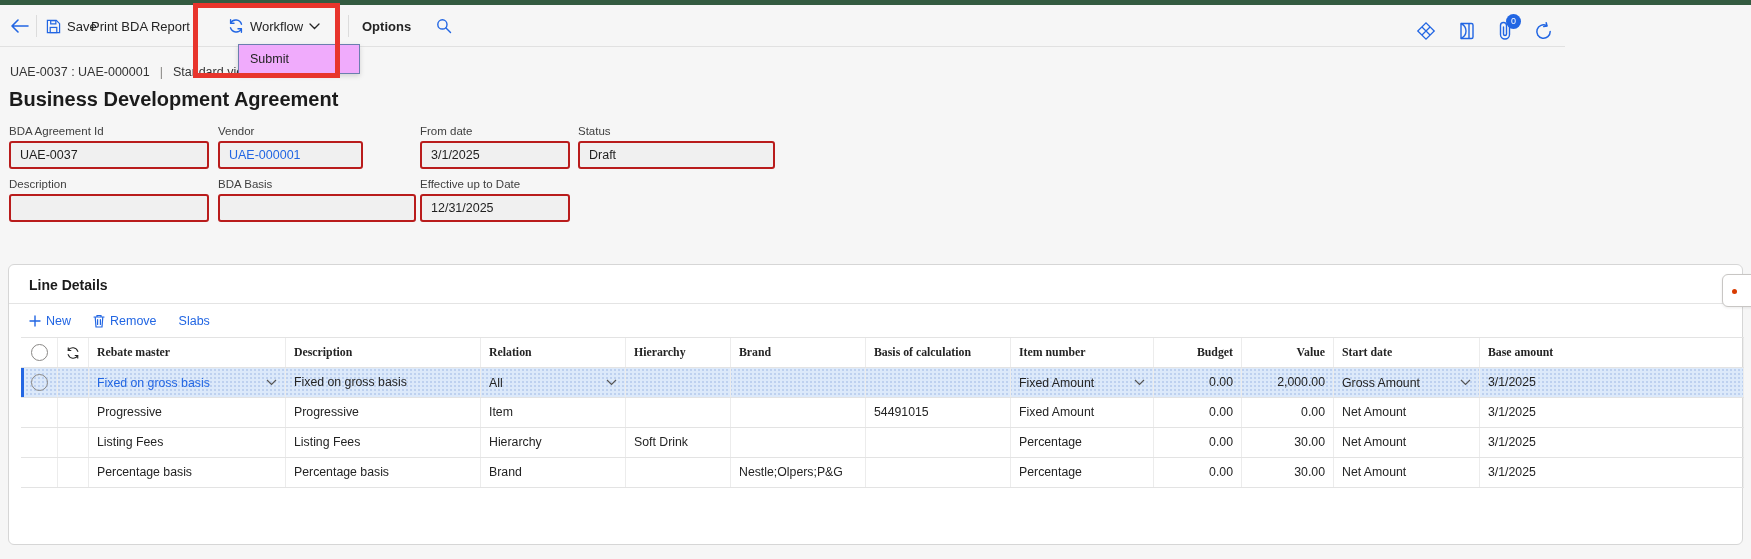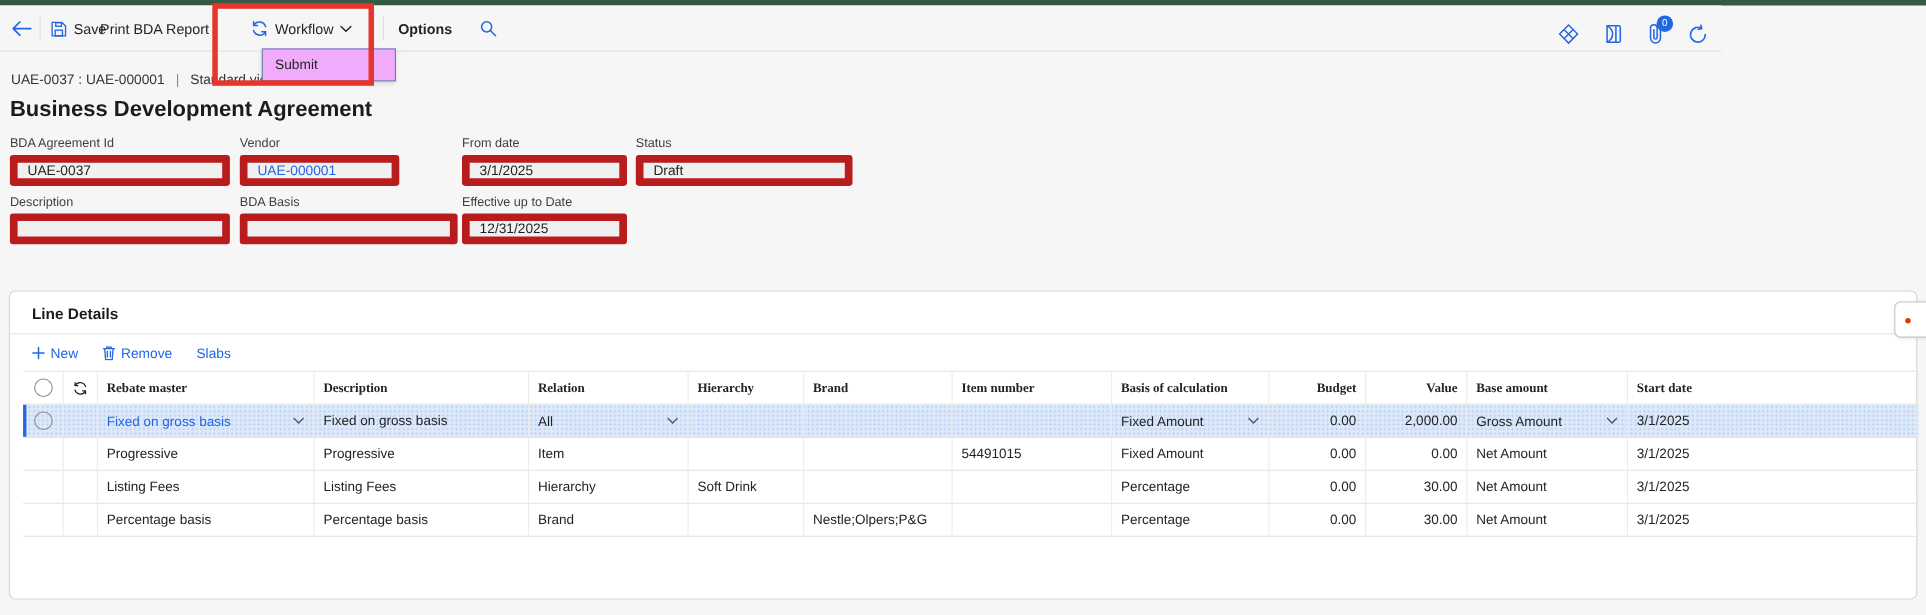--- a/index.html
+++ b/index.html
@@ -21,21 +21,21 @@
   .ric { position:relative; cursor:pointer; }
   .badge { position:absolute; top:-7px; right:-9px; min-width:15px; height:15px; border-radius:8px; background:#2266e3; color:#fff; font-size:9px; line-height:15px; text-align:center; padding:0 3px; }
 
   
   .breadcrumb { position:absolute; left:10px; top:65px; font-size:12.5px; color:#333; display:flex; align-items:center; gap:10px; }
   .page-title { position:absolute; left:9px; top:88px; font-size:20px; font-weight:bold; color:#1b1b1b; }
 
   
   .fld { position:absolute; }
   .fld label { display:block; font-size:11.5px; color:#404040; margin-bottom:4px; }
-  .fld .box { height:28px; background:#f0f0f0; border:7px solid #b91c1c; border-radius:3px; font-size:12.5px; color:#1f1f1f; display:flex; align-items:center; padding:0 9px; }
+  .fld .box { height:28px; background:#f0f0f0; border:2px solid #b91c1c; border-radius:3px; font-size:12.5px; color:#1f1f1f; display:flex; align-items:center; padding:0 9px; }
   .fld .box.link { color:#2266e3; }
 
   
   .card { position:absolute; left:8px; top:264px; width:1735px; height:281px; background:#fff; border:1px solid #d6d6d6; border-radius:6px; }
   .card-title { position:absolute; left:20px; top:12px; font-size:14px; font-weight:bold; color:#1b1b1b; }
   .card-divider { position:absolute; left:0; top:38px; width:100%; height:1px; background:#e4e4e4; }
   .grid-toolbar { position:absolute; left:20px; top:39px; height:33px; display:flex; align-items:center; gap:22px; font-size:12.5px; color:#2266e3; }
   .gt-item { display:flex; align-items:center; gap:5px; cursor:pointer; }
 
   
@@ -225,26 +225,26 @@
             <path d="M2.5 9.8 A6 6 0 0 0 13.4 11.0" stroke="#242424" stroke-width="1.3" fill="none" stroke-linecap="round"></path>
             <path d="M2.6 1.8 V5.2 H6.0" stroke="#242424" stroke-width="1.3" fill="none" stroke-linejoin="round"></path>
             <path d="M13.4 14.2 V10.8 H10.0" stroke="#242424" stroke-width="1.3" fill="none" stroke-linejoin="round"></path>
           </svg>
       </div>
       <div class="tc">Rebate master</div>
       <div class="tc">Description</div>
       <div class="tc">Relation</div>
       <div class="tc">Hierarchy</div>
       <div class="tc">Brand</div>
+      <div class="tc">Basis of calculation</div>
       <div class="tc">Item number</div>
-      <div class="tc">Basis of calculation</div>
       <div class="tc right">Budget</div>
       <div class="tc right">Value</div>
+      <div class="tc">Start date</div>
       <div class="tc">Base amount</div>
-      <div class="tc">Start date</div>
     </div>
 
     <div class="trow selected">
       <div class="tc center">
           <span class="circle"></span>
         </div>
       <div class="tc"></div>
       <div class="tc between">
           <span class="cell-link">Fixed on gross basis</span>
           <svg class="chev" width="11" height="7" viewBox="0 0 11 7">

